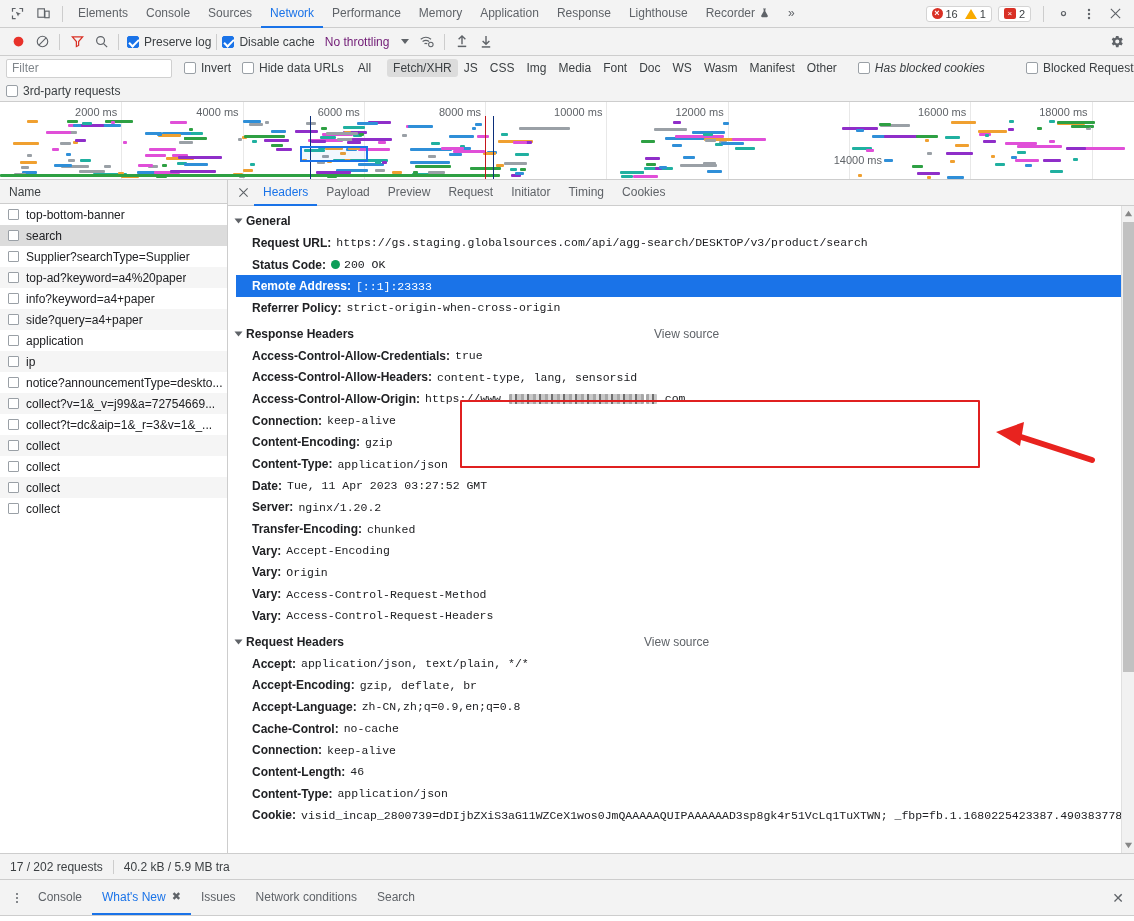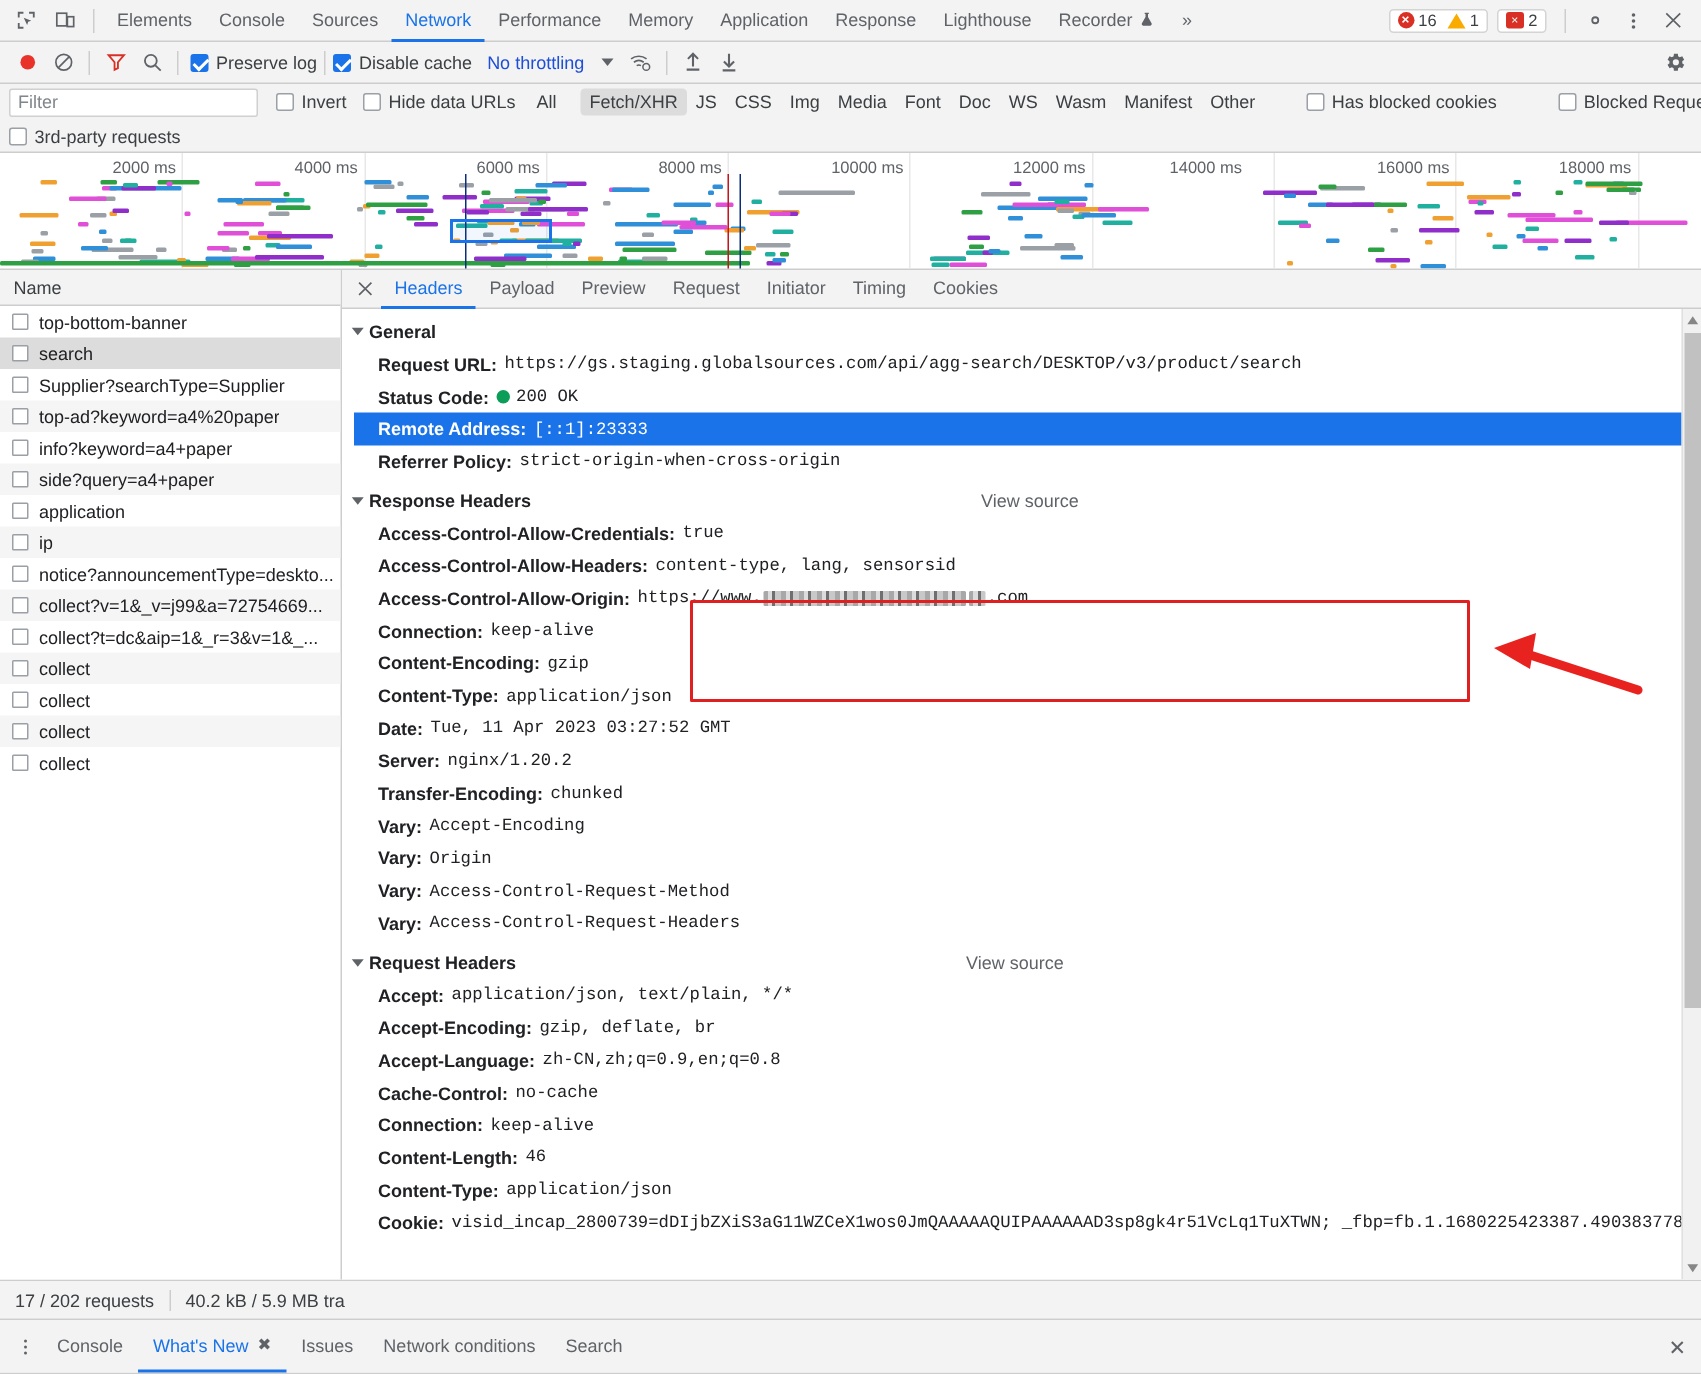--- a/index.html
+++ b/index.html
@@ -62,21 +62,21 @@
   .vsep{ width:1px;height:16px;background:#cdcdcd;margin:0 5px; }
   .chk-label{ display:flex;align-items:center;gap:5px;cursor:pointer;
               font-size:12px;color:#3c4043; white-space:nowrap;}
   .cbx{ width:12px;height:12px;border:1px solid #9aa0a6;border-radius:2px;
         background:#fff;display:inline-block;position:relative;flex:none; }
   .cbx.on{ background:#1a73e8;border-color:#1a73e8; }
   .cbx.on:after{
     content:""; position:absolute; left:3px; top:0px; width:4px;height:8px;
     border:solid #fff;border-width:0 2px 2px 0;transform:rotate(45deg);
   }
-  .throttle{ font-size:12px;color:#1d4ed8;margin-left:10px;cursor:pointer;white-space:nowrap; }
+  .throttle{ font-size:12px;color:#701a75;margin-left:10px;cursor:pointer;white-space:nowrap; }
   .caret-dn{ width:0;height:0;border-left:4px solid transparent;
              border-right:4px solid transparent;border-top:5px solid #5f6368;
              display:inline-block;margin-left:12px;cursor:pointer;}
 
   
   #filter-bar{
     height:24px; display:flex; align-items:center;
     background:#f3f3f3; padding:0 6px; gap:0;
   }
   #filter-input{
@@ -378,21 +378,21 @@
   <span class="ftype">JS</span>
   <span class="ftype">CSS</span>
   <span class="ftype">Img</span>
   <span class="ftype">Media</span>
   <span class="ftype">Font</span>
   <span class="ftype">Doc</span>
   <span class="ftype">WS</span>
   <span class="ftype">Wasm</span>
   <span class="ftype">Manifest</span>
   <span class="ftype">Other</span>
-  <label class="chk-label" style="margin-left:28px;">
+  <label class="chk-label" style="margin-left:15px;font-style:italic;">
     <span class="cbx"></span>
     <span>Has blocked cookies</span>
   </label>
   <label class="chk-label" style="margin-left:1px;padding-left:40px;">
     <span class="cbx"></span>
     <span>Blocked Requests</span>
   </label>
 </div>
 <div id="thirdparty-bar">
   <label class="chk-label">
@@ -409,21 +409,21 @@
       <div class="ruler-lbl" style="left: 242.567px;">4000 ms</div>
       <div class="ruler-tick" style="left: 363.85px;"></div>
       <div class="ruler-lbl" style="left: 363.85px;">6000 ms</div>
       <div class="ruler-tick" style="left: 485.134px;"></div>
       <div class="ruler-lbl" style="left: 485.134px;">8000 ms</div>
       <div class="ruler-tick" style="left: 606.417px;"></div>
       <div class="ruler-lbl" style="left: 606.417px;">10000 ms</div>
       <div class="ruler-tick" style="left: 727.701px;"></div>
       <div class="ruler-lbl" style="left: 727.701px;">12000 ms</div>
       <div class="ruler-tick" style="left: 848.984px;"></div>
-      <div class="ruler-lbl" style="left: 832px;">14000 ms</div>
+      <div class="ruler-lbl" style="left: 886px; margin-top: 48px;">14000 ms</div>
       <div class="ruler-tick" style="left: 970.267px;"></div>
       <div class="ruler-lbl" style="left: 970.267px;">16000 ms</div>
       <div class="ruler-tick" style="left: 1091.55px;"></div>
       <div class="ruler-lbl" style="left: 1091.55px;">18000 ms</div>
     </div>
   <div id="ov-bars">
       <div class="bar" style="left: 501.496px; top: 31.1614px; width: 6.19239px; background: rgb(32, 176, 160);"></div>
       <div class="bar" style="left: 497.796px; top: 38.0899px; width: 34.9957px; background: rgb(240, 160, 48);"></div>
       <div class="bar" style="left: 63.7836px; top: 28.6117px; width: 13.0012px; background: rgb(154, 160, 166);"></div>
       <div class="bar" style="left: 104.374px; top: 63.3729px; width: 6.26144px; background: rgb(154, 160, 166);"></div>

